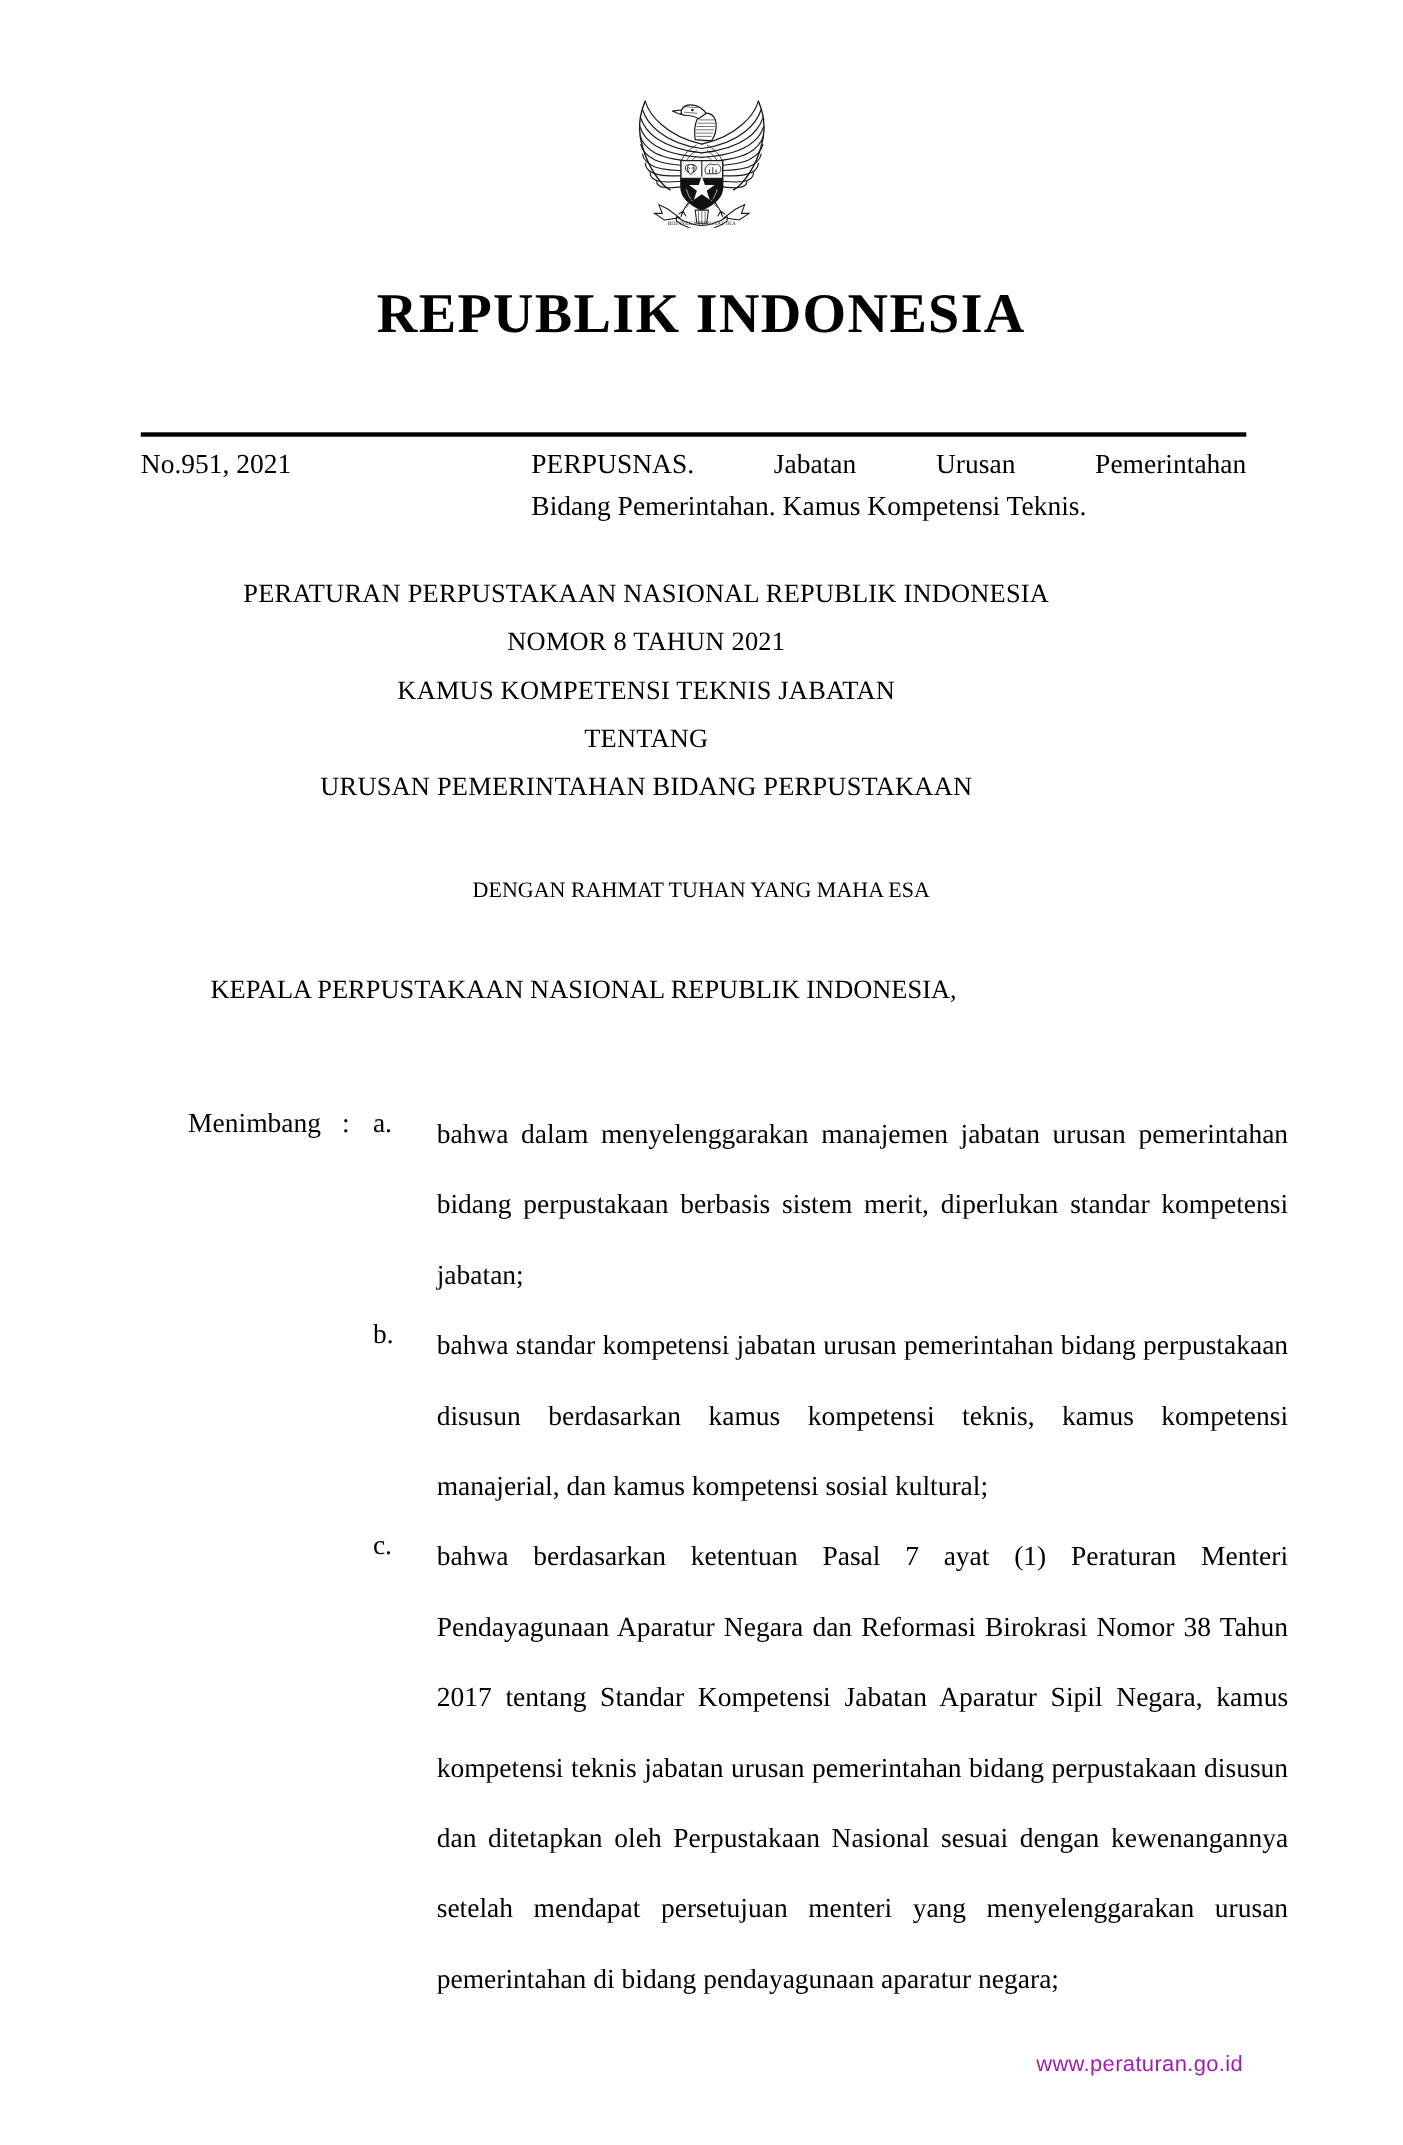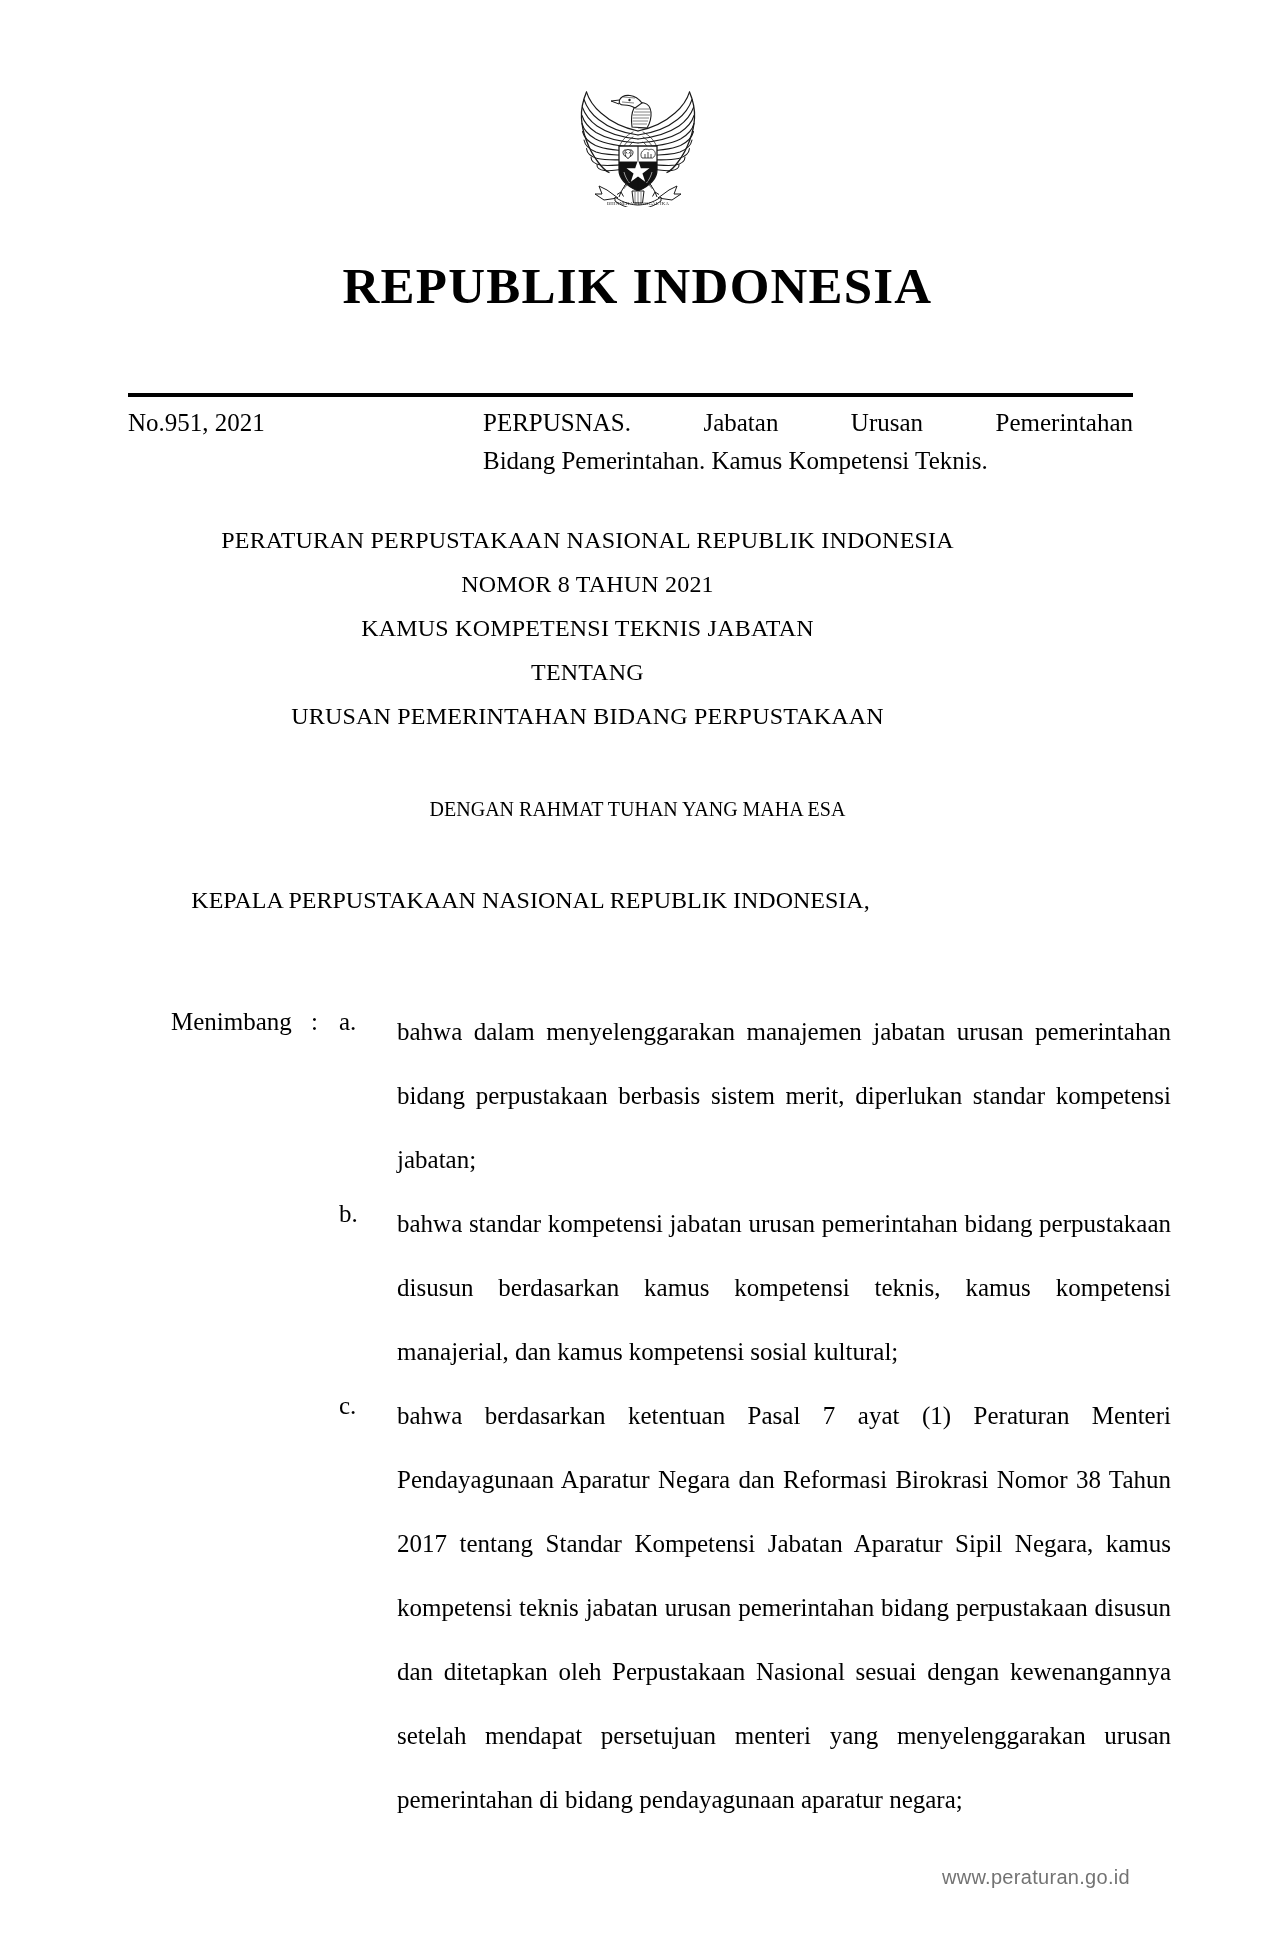--- a/index.html
+++ b/index.html
@@ -168,21 +168,21 @@
     top: 1866px;
     left: 0;
     width: 1275px;
     text-align: right;
     padding-right: 145px;
     box-sizing: border-box;
   }
   .footer-url {
     font-family: "Liberation Sans", "DejaVu Sans", sans-serif;
     font-size: 20px;
-    color: #737373;
+    color: #a21caf;
     letter-spacing: 0.3px;
     margin-top: 36px;
   }
 </style>
 </head>
 <body>
 
 <div class="page">
 
   <div class="emblem-wrap">

